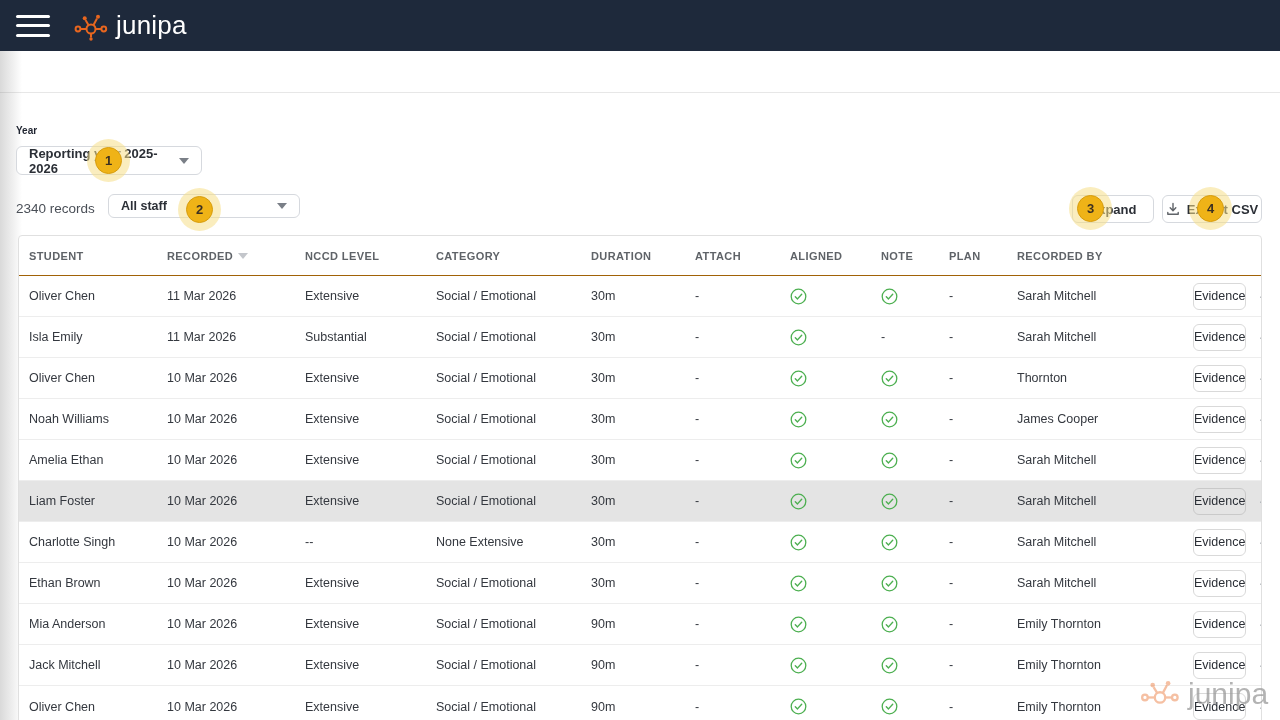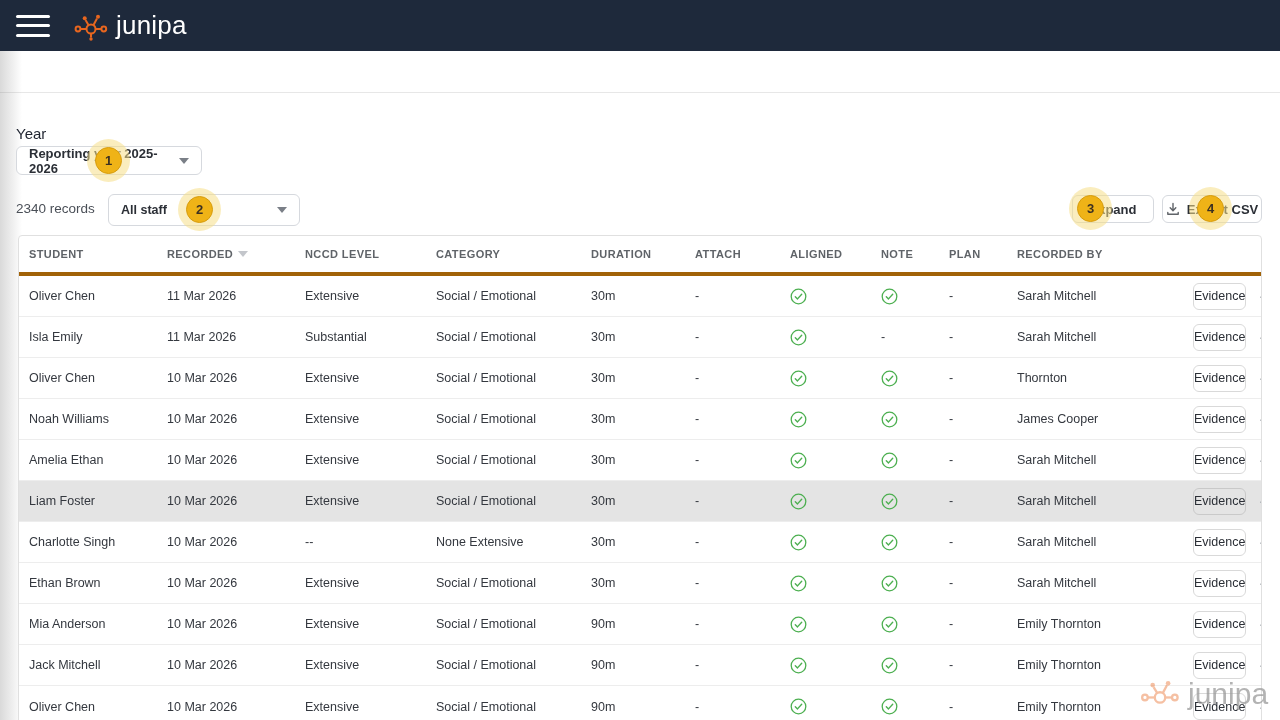--- a/index.html
+++ b/index.html
@@ -20,28 +20,28 @@
   .hamburger span { display:block; height:3px; background:#ffffff; border-radius:2px; }
   .brand { display:flex; align-items:center; gap:6px; }
   .brand-text { color:#ffffff; font-size:26px; font-weight:500; letter-spacing:0.2px; }
 
   
   .band-divider { position:absolute; top:92px; left:0; width:1280px; height:1px; background:#e7e7e7; }
   .left-shade { position:absolute; top:51px; left:0; width:22px; height:669px;
     background:linear-gradient(to right, rgba(120,120,120,0.28), rgba(120,120,120,0)); pointer-events:none; }
 
   
-  .year-label { position:absolute; top:125px; left:16px; font-size:15px; font-weight:normal; color:#1f2430; }
+  .year-label { position:absolute; top:125px; left:16px; font-size:10px; font-weight:bold; color:#1f2430; }
   .select-box {
     position:absolute; background:#fff; border:1px solid #d6d9de; border-radius:6px;
     display:flex; align-items:center; justify-content:space-between;
     font-size:13px; color:#2b2f36; cursor:pointer; padding:0 12px;
   }
   .year-select { top:146px; left:16px; width:186px; height:29px; font-weight:bold; font-size:13px; }
-  .staff-select { top:194px; left:108px; width:192px; height:32px; font-weight:bold; font-size:12.5px; }
+  .staff-select { top:194px; left:108px; width:192px; height:24px; font-weight:bold; font-size:12.5px; }
   .caret { width:0; height:0; border-left:5px solid transparent; border-right:5px solid transparent; border-top:6px solid #7a7f87; margin-left:8px; flex:none; }
   .records-count { position:absolute; top:201px; left:16px; font-size:13.5px; color:#4a4f57;text-align:center; }
 
   
   .btn {
     position:absolute; height:28px; background:#fff; border:1px solid #d6d9de; border-radius:6px;
     display:flex; align-items:center; justify-content:center; gap:7px;
     font-size:13px; font-weight:bold; color:#2b2f36; cursor:pointer;
   }
   .expand-btn { top:195px; left:1072px; width:82px; }
@@ -64,21 +64,21 @@
   
   .table {
     position:absolute; top:235px; left:18px; width:1244px;
     border:1px solid #e0e0e0; border-radius:4px; background:#fff;
   }
   .tr {
     display:grid;
     grid-template-columns:138px 138px 131px 155px 104px 95px 91px 68px 68px 134px 1fr;
     align-items:center;
   }
-  .thead { height:40px; border-bottom:4px solid #a16207; }
+  .thead { height:40px; border-bottom:1px solid #a16207; }
   .th {
     font-size:11px; font-weight:bold; letter-spacing:0.4px; color:#5f6368;
     padding-left:10px; display:flex; align-items:center; gap:5px; text-transform:uppercase;
   }
   .sort-caret { width:0; height:0; border-left:5px solid transparent; border-right:5px solid transparent; border-top:6px solid #c3c6cb; }
   .row { height:41px; border-bottom:1px solid #ededed; background:#fff; }
   .row:last-child { border-bottom:none; }
   .row.highlight { background:#e4e4e4; }
   .td { font-size:12.5px; color:#34383f; padding-left:10px; white-space:nowrap; overflow:hidden; }
   .td.center-icon { display:flex; align-items:center; }

